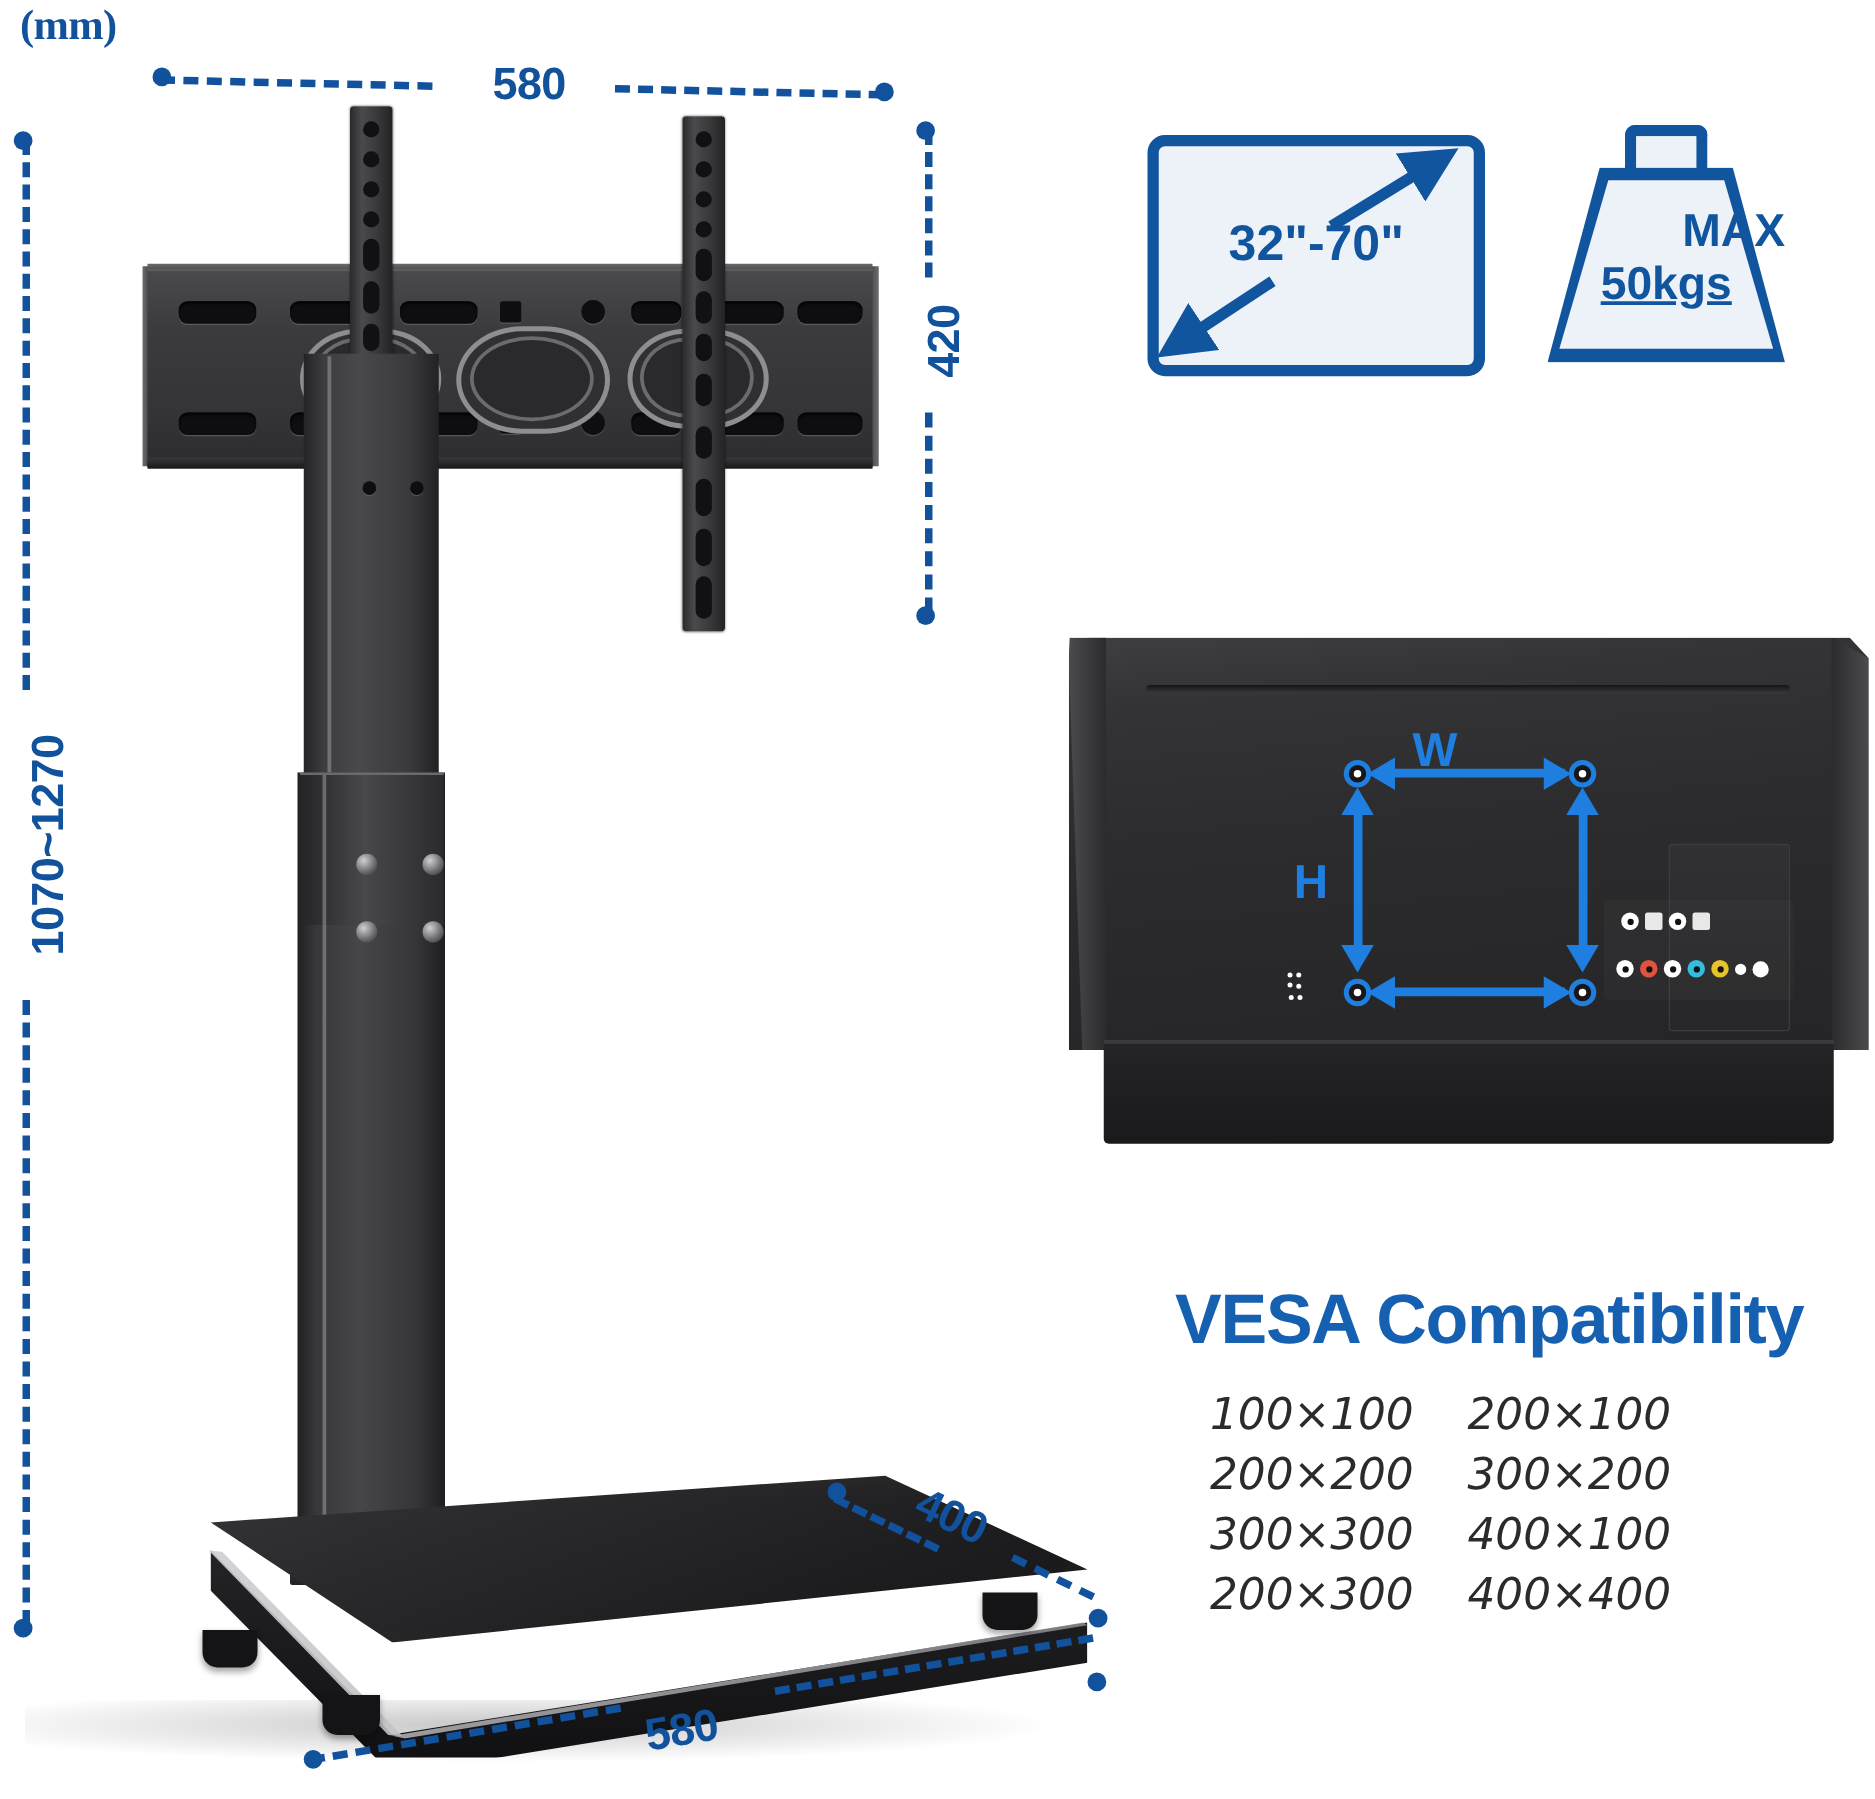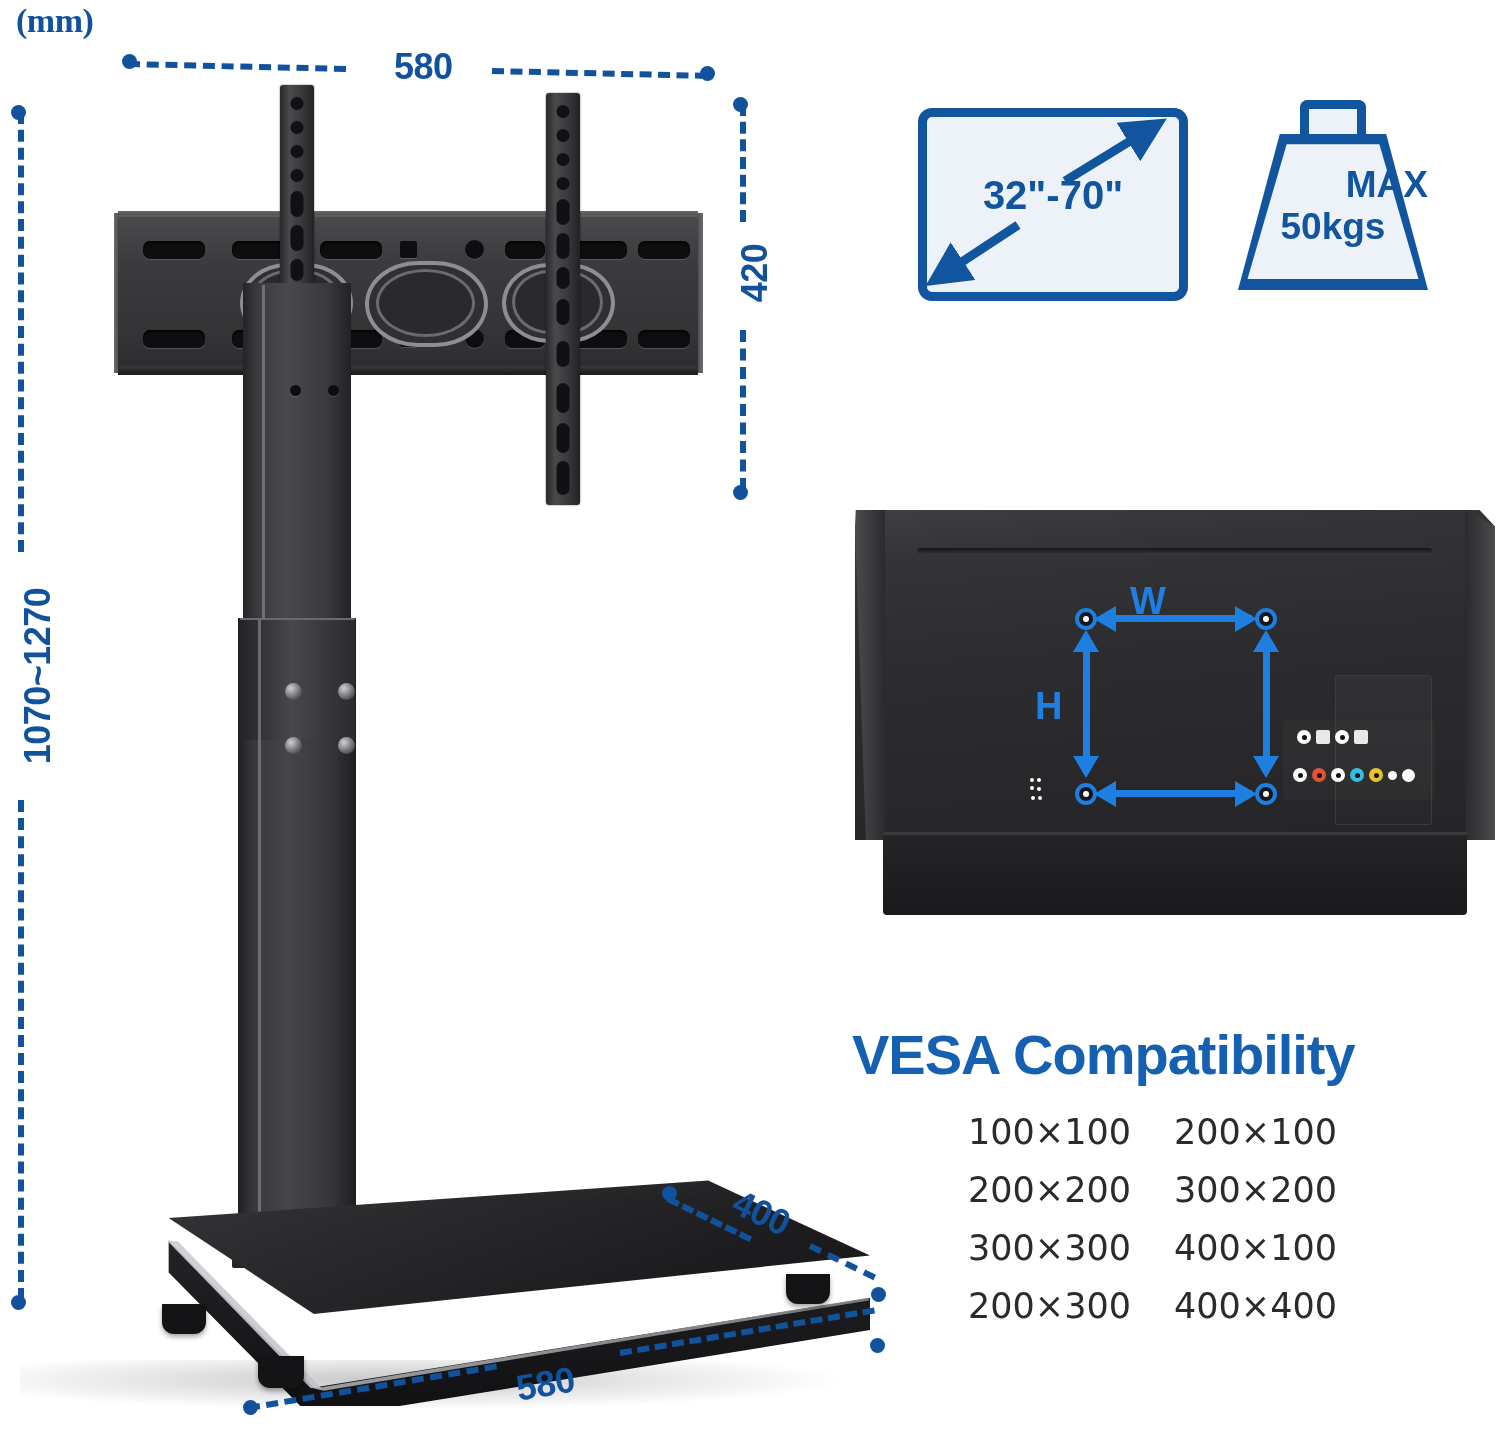--- a/index.html
+++ b/index.html
@@ -145,21 +145,21 @@
             border:9px solid #11559F;border-bottom:none;border-radius:8px 8px 0 0;
             background:#EDF2F9;box-sizing:border-box;}
   .w-body{position:absolute;left:0;top:34px;width:190px;height:156px;
           background:#11559F;clip-path:polygon(22% 0%,78% 0%,100% 100%,0% 100%);}
   .w-body-in{position:absolute;left:0;top:34px;width:190px;height:156px;
              background:#EDF2F9;
              clip-path:polygon(25.6% 6.5%,74.4% 6.5%,95% 93%,5% 93%);}
   #weight-l1{position:absolute;left:0;top:64px;width:190px;text-align:right;
              font-size:37px;font-weight:bold;color:#11559F;}
   #weight-l2{position:absolute;left:0;top:106px;width:190px;text-align:center;
-             font-size:37px;font-weight:bold;color:#11559F;}
+             font-size:37px;font-weight:bold;color:#11559F;text-decoration:underline;}
 
   
   #backtv-title{position:absolute;left:1020px;top:405px;font-size:54px;
                 font-weight:bold;color:#1363B8;letter-spacing:-1px;}
 
   #tv{position:absolute;left:855px;top:510px;width:640px;height:410px;}
   .tv-body{position:absolute;left:0;top:0;width:640px;height:330px;
            background:linear-gradient(175deg,#3f3f41 0%,#343436 14%,#2c2c2e 45%,#252527 100%);
            clip-path:polygon(0% 5%,2.4% 0%,97.6% 0%,100% 5%,100% 100%,0% 100%);}
   .tv-top-groove{position:absolute;left:62px;top:38px;width:515px;height:7px;
@@ -206,25 +206,25 @@
   .ar-u{border-left:13px solid transparent;border-right:13px solid transparent;
         border-bottom:22px solid #1F7FE0;}
   .ar-d{border-left:13px solid transparent;border-right:13px solid transparent;
         border-top:22px solid #1F7FE0;}
   #label-w{position:absolute;left:1130px;top:580px;font-size:38px;font-weight:bold;
            color:#1F7FE0;}
   #label-h{position:absolute;left:1035px;top:685px;font-size:38px;font-weight:bold;
            color:#1F7FE0;}
 
   
-  #vesa-title{position:absolute;left:852px;top:1022px;font-size:56px;
+  #vesa-title{position:absolute;left:940px;top:1022px;font-size:56px;
               font-weight:bold;color:#1560B0;letter-spacing:-1px;}
   #vesa-grid{position:absolute;left:968px;top:1112px;width:420px;
              display:grid;grid-template-columns:206px 214px;
-             row-gap:18px;}
+             row-gap:8px;font-style:italic;}
   .vesa-cell{font-size:35px;color:#2b2b2b;font-weight:500;
              font-family:"DejaVu Sans",sans-serif;}
   .vesa-cell.c0{text-align:left;}
   .vesa-cell.c1{text-align:left;}
 </style>
 </head>
 <body>
 
 <div class="stage">
 

